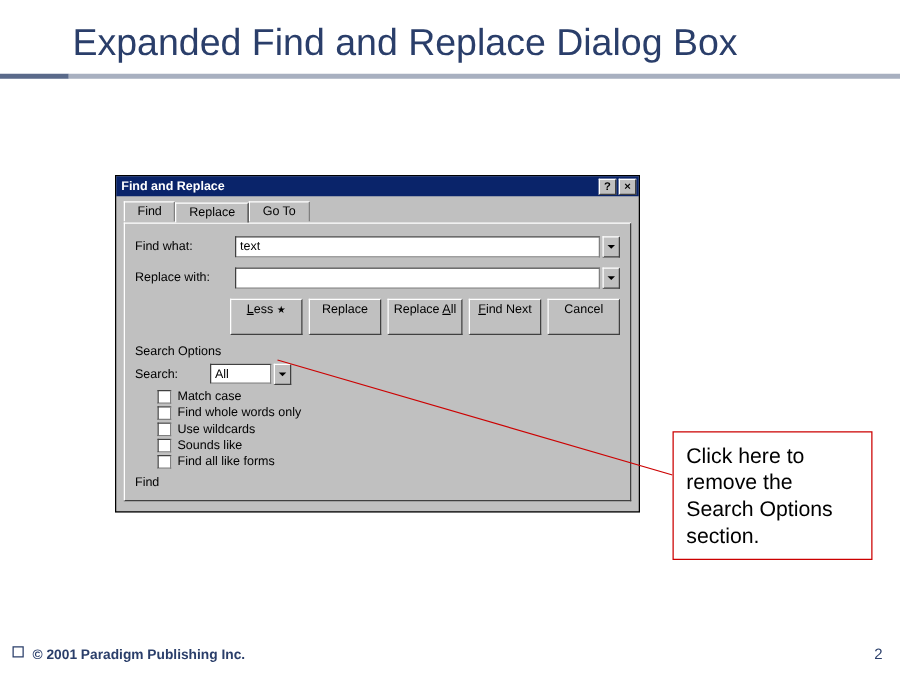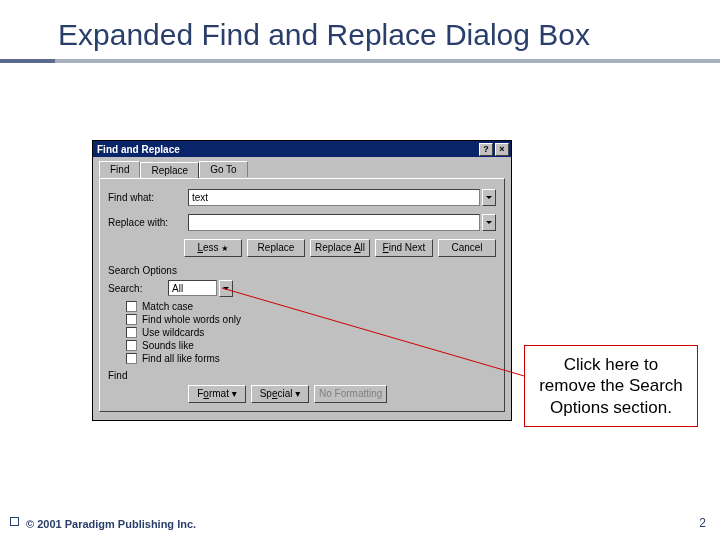--- a/index.html
+++ b/index.html
@@ -156,21 +156,21 @@
     border-top: 3px solid #000;
   }
   .btnrow {
     display: flex;
     justify-content: flex-end;
     gap: 5px;
     margin: 6px 0 8px 0;
   }
   .wbtn {
     min-width: 58px;
-    height: 18px;
+    height: 29px;
     background: #c0c0c0;
     border: 1px solid #fff;
     border-right-color: #404040;
     border-bottom-color: #404040;
     font-size: 10px;
     text-align: center;
     line-height: 16px;
     padding: 0 4px;
     color: #000;
   }
@@ -211,28 +211,27 @@
     display: flex;
     gap: 5px;
     margin: 4px 0 0 80px;
   }
 
   
   .callout {
     position: absolute;
     right: 22px;
     top: 345px;
-    width: 174px;
+    width: 160px;
     border: 1px solid #c00;
     background: #fff;
     padding: 8px 10px;
     font-size: 17px;
     line-height: 1.25;
     color: #000;
-    text-align: center;
   }
   svg.lead {
     position: absolute;
     left: 0; top: 0;
     width: 720px; height: 540px;
     pointer-events: none;
   }
 
   .footer-left {
     position: absolute;
@@ -330,25 +329,20 @@
       <div class="chk">
           <div class="box"></div>
           <span>Sounds like</span>
         </div>
       <div class="chk">
           <div class="box"></div>
           <span>Find all like forms</span>
         </div>
 
       <div class="find-sect">Find</div>
-      <div class="fbtnrow">
-        <div class="wbtn">F<span class="ul">o</span>rmat ▾</div>
-        <div class="wbtn">Sp<span class="ul">e</span>cial ▾</div>
-        <div class="wbtn disabled"><span>No Formatting</span></div>
-      </div>
 
     </div>
   </div>
 </div>
 
 <svg class="lead">
   <line x1="222" y1="288" x2="538" y2="380" stroke="#c00" stroke-width="1"></line>
 </svg>
 
 <div class="callout">

